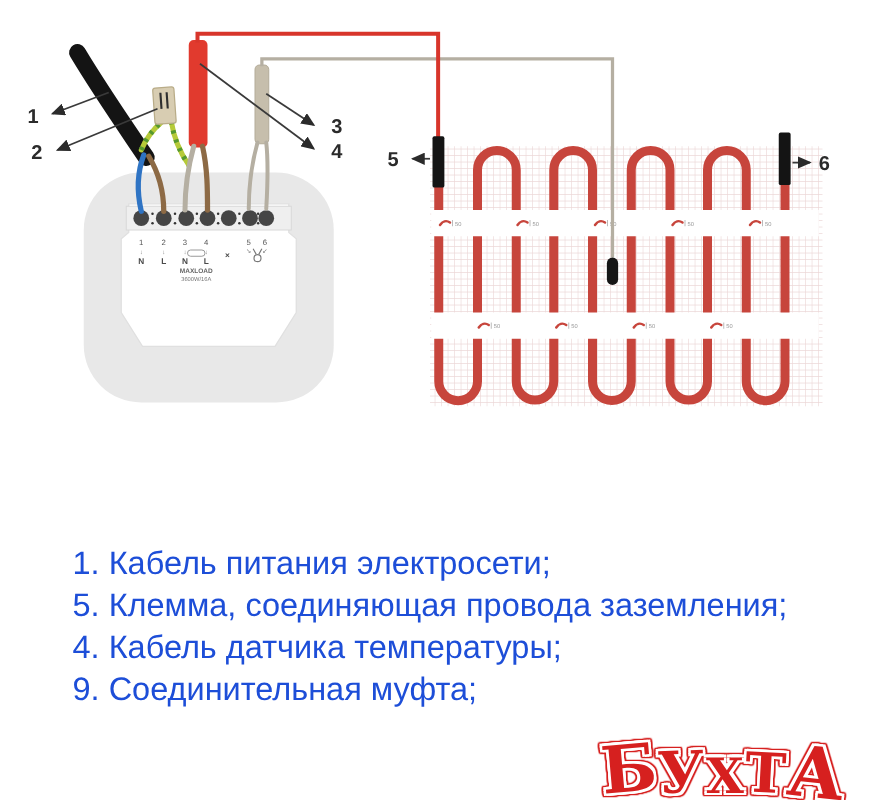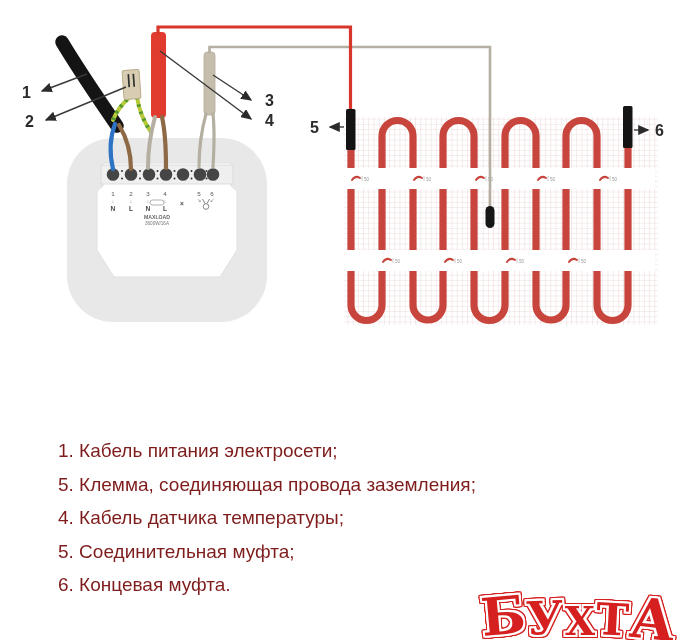--- a/index.html
+++ b/index.html
@@ -8,21 +8,21 @@
   svg{display:block;}
   svg text{font-family:"Liberation Sans",sans-serif;}
   .callout-num{font-size:16px;font-weight:bold;fill:#2b2b2b;}
   .term-num{font-size:6.2px;fill:#555;}
   .term-letter{font-size:6.6px;font-weight:bold;fill:#4a4a4a;}
   .term-arrow{font-size:5px;fill:#777;}
   .rating1{font-size:5.2px;font-weight:bold;fill:#666;}
   .rating2{font-size:4.6px;fill:#777;}
   .cutmark-text{font-size:4.6px;fill:#999;}
   .legend{position:absolute;left:58px;top:434px;}
-  .legend .legend-line{font-size:19px;line-height:33.5px;color:#7f1d1d;white-space:nowrap;}
+  .legend .legend-line{font-size:26px;line-height:33.5px;color:#1d4ed8;white-space:nowrap;}
   .watermark{position:absolute;left:481px;top:580px;display:flex;align-items:flex-end;
              letter-spacing:1px;
              filter:drop-shadow(1px 0 0 #d6201f) drop-shadow(-1px 0 0 #d6201f)
                     drop-shadow(0 1px 0 #d6201f) drop-shadow(0 -1px 0 #d6201f);}
   .watermark span{font-family:"DejaVu Serif",serif;font-weight:bold;color:#d6201f;display:inline-block;
              text-shadow:-2px -2px 0 #fff,2px -2px 0 #fff,-2px 2px 0 #fff,2px 2px 0 #fff,
                          -2px 0 0 #fff,2px 0 0 #fff,0 -2px 0 #fff,0 2px 0 #fff;}
   .watermark span:nth-child(1){font-size:52px;transform:rotate(-5deg);}
   .watermark span:nth-child(2){font-size:46px;transform:translateY(-1px) rotate(-2deg);}
   .watermark span:nth-child(3){font-size:39px;transform:translateY(-2px);}
@@ -209,22 +209,21 @@
     <text class="callout-num" x="265" y="126">4</text>
     <text class="callout-num" x="310" y="133">5</text>
     <text class="callout-num" x="655" y="136">6</text>
   </g>
 </svg>
 
 <div class="legend">
   <div class="legend-line">1. Кабель питания электросети;</div>
   <div class="legend-line">5. Клемма, соединяющая провода заземления;</div>
   <div class="legend-line">4. Кабель датчика температуры;</div>
-  <div class="legend-line">5. Соединительная муфта;</div>
-  <div class="legend-line">6. Концевая муфта.</div>
+  <div class="legend-line">9. Соединительная муфта;</div>
 </div>
 
 <div class="watermark">
   <span>Б</span>
   <span>У</span>
   <span>Х</span>
   <span>Т</span>
   <span>А</span>
 </div>
 

